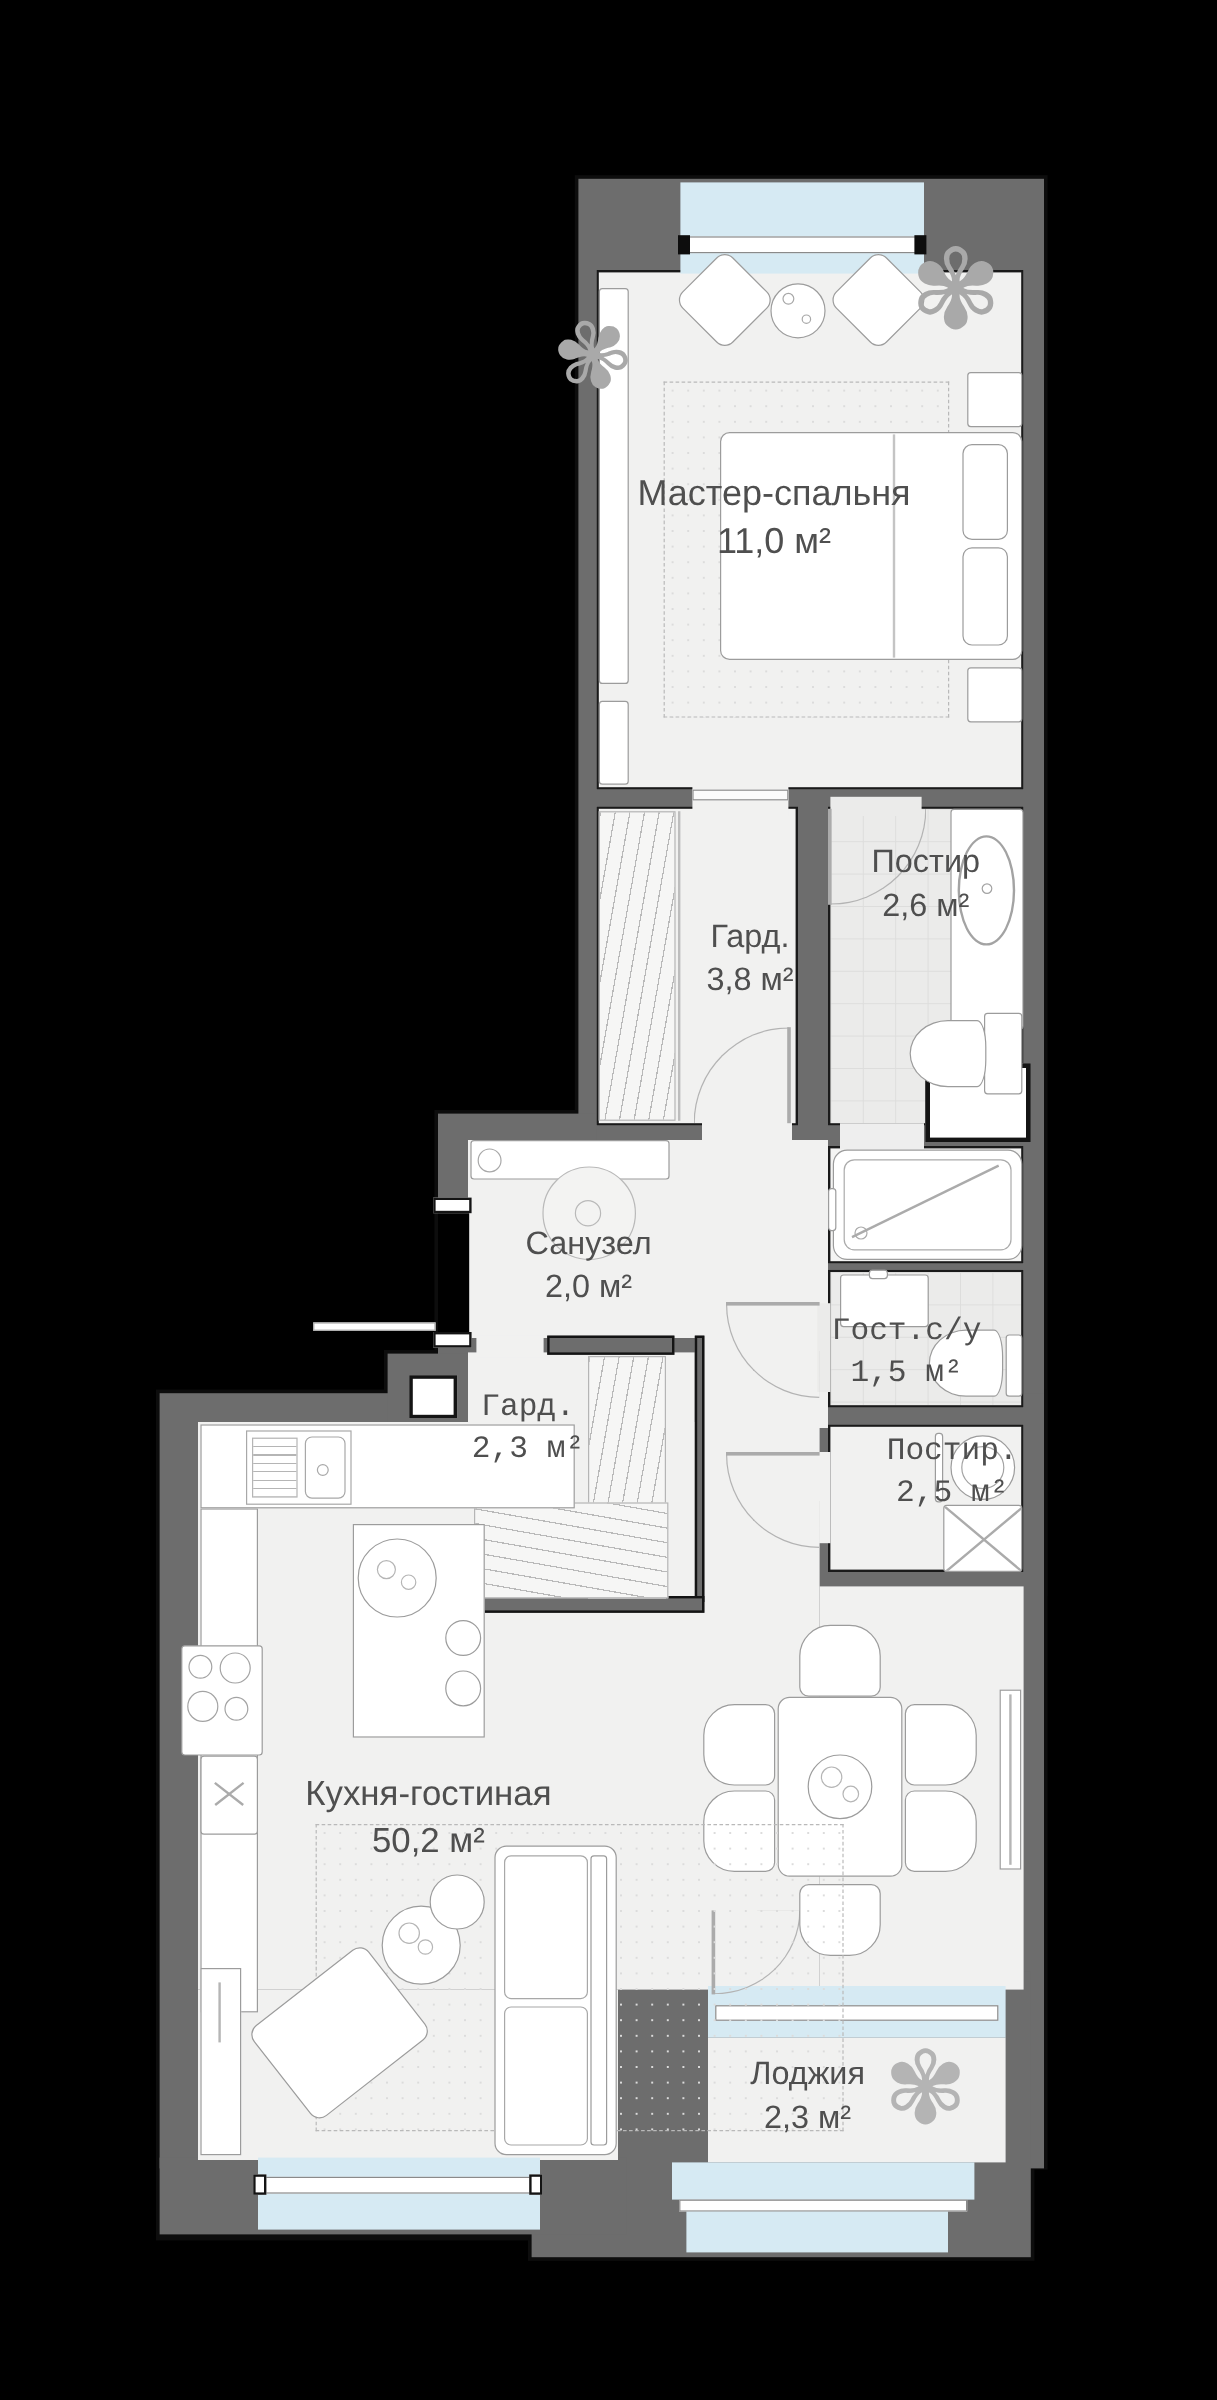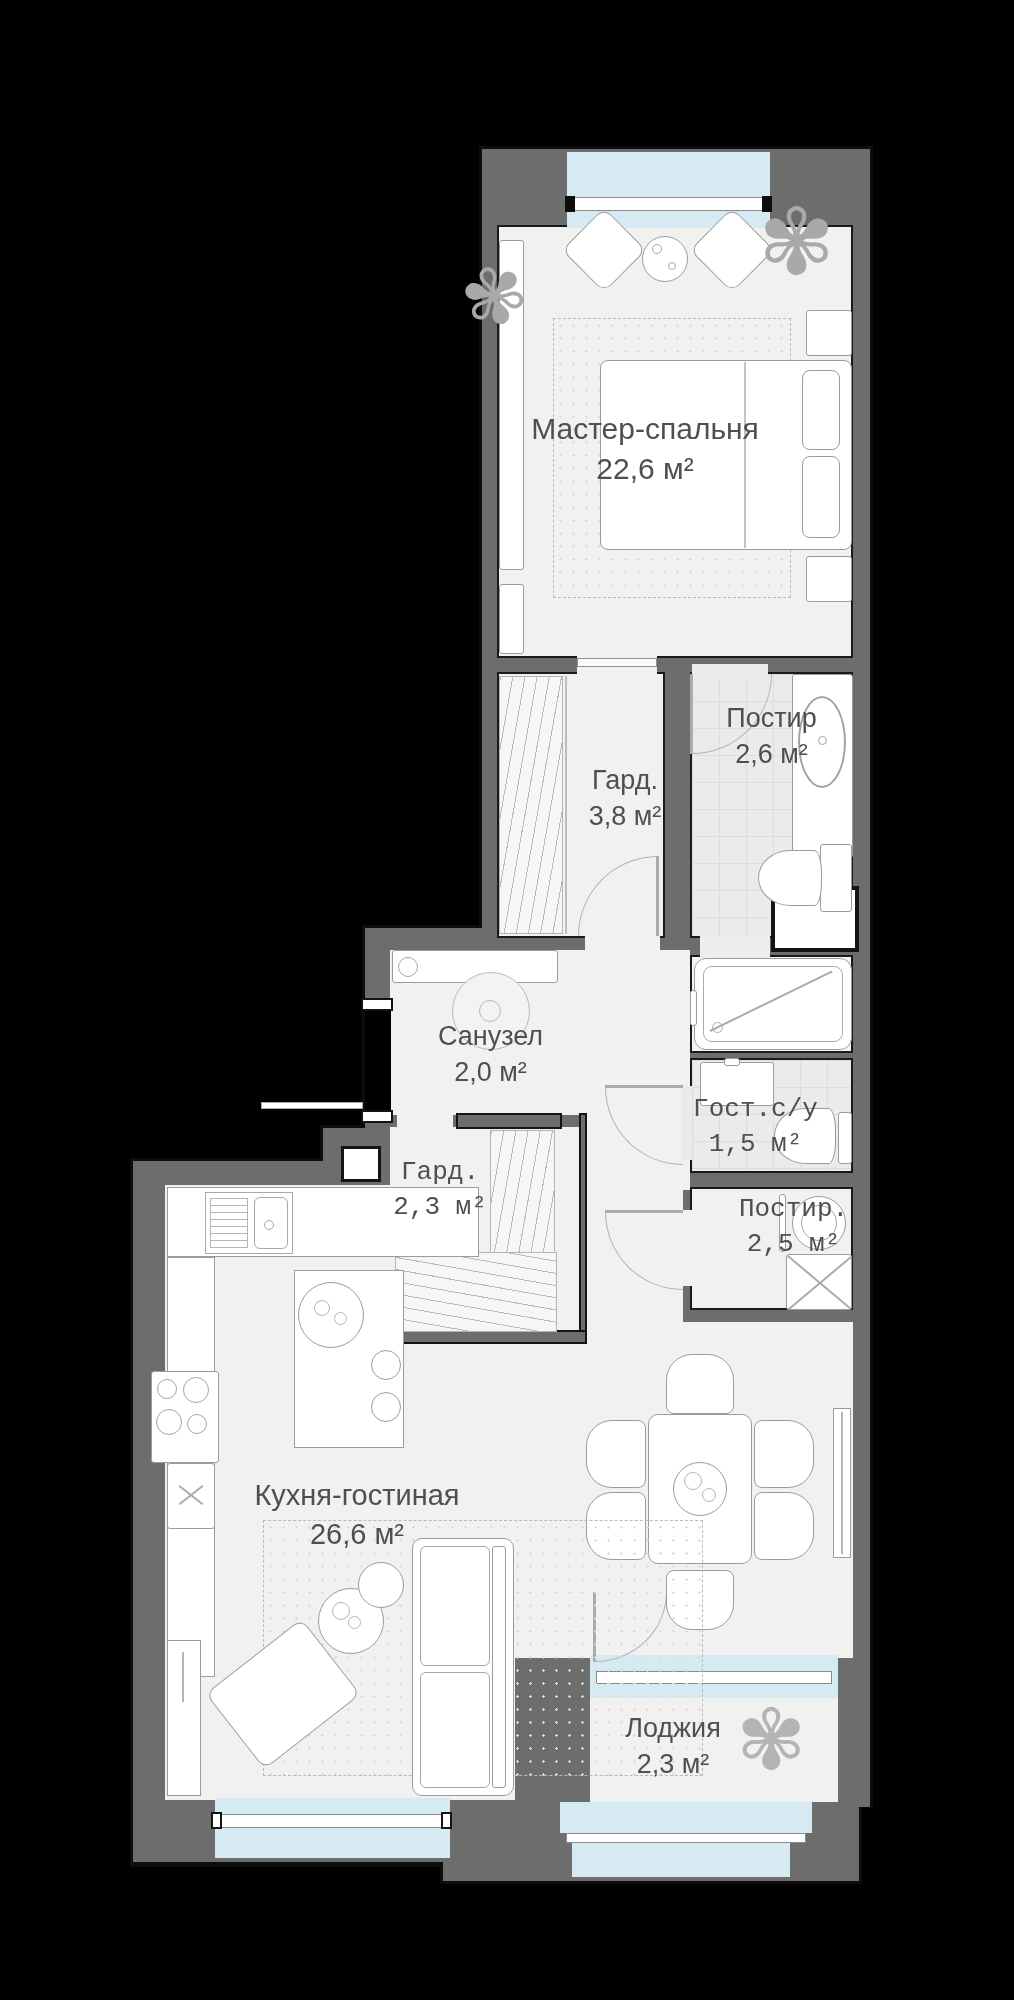--- a/index.html
+++ b/index.html
@@ -20,21 +20,21 @@
   .thin{background:#fff;border:1px solid #a8a8a8;}
   .circ{border-radius:50%;}
   .ln{background:#ababab;}
   .rug{border:1.5px dashed #b9b9b9;background-image:radial-gradient(#dcdcdc 1px,transparent 1.2px);
        background-size:13px 13px;}
   .hatch{background:#f6f6f5;background-image:repeating-linear-gradient(100deg,#b9b9b9 0 1px,transparent 1px 12px);
          border:1px solid #b5b5b5;}
   .arc{border:0 solid #b3b3b3;background:transparent;}
   .leafv{background:#fbfbfb;border:1px solid #8f8f8f;}
   .lbl{color:#4f4f4f;text-align:center;line-height:1.34;}
-  .f27{font-size:27px;} .f26{font-size:26px;font-family:Liberation Mono, monospace;} .f29{font-size:29px;} .f30{font-size:30px;margin-top:17px;}
+  .f27{font-size:27px;} .f26{font-size:26px;font-family:Liberation Mono, monospace;} .f29{font-size:29px;} .f30{font-size:30px;}
   .plant{color:#a9a9a9;line-height:1;}
 </style>
 </head>
 <body>
 
 <div id="canvas">
 
   <div class="b blk" style="left:479px;top:146px;width:394px;height:1184px;"></div>
   <div class="b blk" style="left:362px;top:925px;width:138px;height:210px;"></div>
   <div class="b blk" style="left:130px;top:1158px;width:743px;height:650px;"></div>
@@ -209,21 +209,21 @@
   <div class="b circ" style="left:332px;top:1602px;width:18px;height:18px;border:1.5px solid #b5b5b5;"></div>
   <div class="b circ" style="left:348px;top:1616px;width:13px;height:13px;border:1.5px solid #b5b5b5;"></div>
   <div class="b fur circ" style="left:358px;top:1562px;width:46px;height:46px;"></div>
   <div class="b fur" style="left:833px;top:1408px;width:18px;height:150px;border-radius:0;"></div>
   <div class="b ln" style="left:841px;top:1412px;width:2px;height:142px;background:#b5b5b5;"></div>
 
   <span class="b plant" style="left:736px;top:1698px;font-size:84px;color:#b4b4b4;">✾</span>
 
   <div class="b lbl f30" style="left:500px;top:392px;width:290px;">
     <div>Мастер-спальня</div>
-    <div>22,6 м²</div>
+    <div>11,0 м²</div>
   </div>
   <div class="b lbl f27" style="left:690px;top:700px;width:163px;">
     <div>Постир</div>
     <div>2,6 м²</div>
   </div>
   <div class="b lbl f27" style="left:560px;top:762px;width:130px;">
     <div>Гард.</div>
     <div>3,8 м²</div>
   </div>
   <div class="b lbl f27" style="left:388px;top:1018px;width:205px;">
@@ -237,20 +237,20 @@
   <div class="b lbl f26" style="left:688px;top:1092px;width:135px;">
     <div>Гост.с/у</div>
     <div>1,5 м²</div>
   </div>
   <div class="b lbl f26" style="left:726px;top:1192px;width:135px;">
     <div>Постир.</div>
     <div>2,5 м²</div>
   </div>
   <div class="b lbl f29" style="left:222px;top:1476px;width:270px;">
     <div>Кухня-гостиная</div>
-    <div>26,6 м²</div>
+    <div>50,2 м²</div>
   </div>
   <div class="b lbl f27" style="left:588px;top:1710px;width:170px;">
     <div>Лоджия</div>
     <div>2,3 м²</div>
   </div>
 
 </div>
 
 </body></html>

